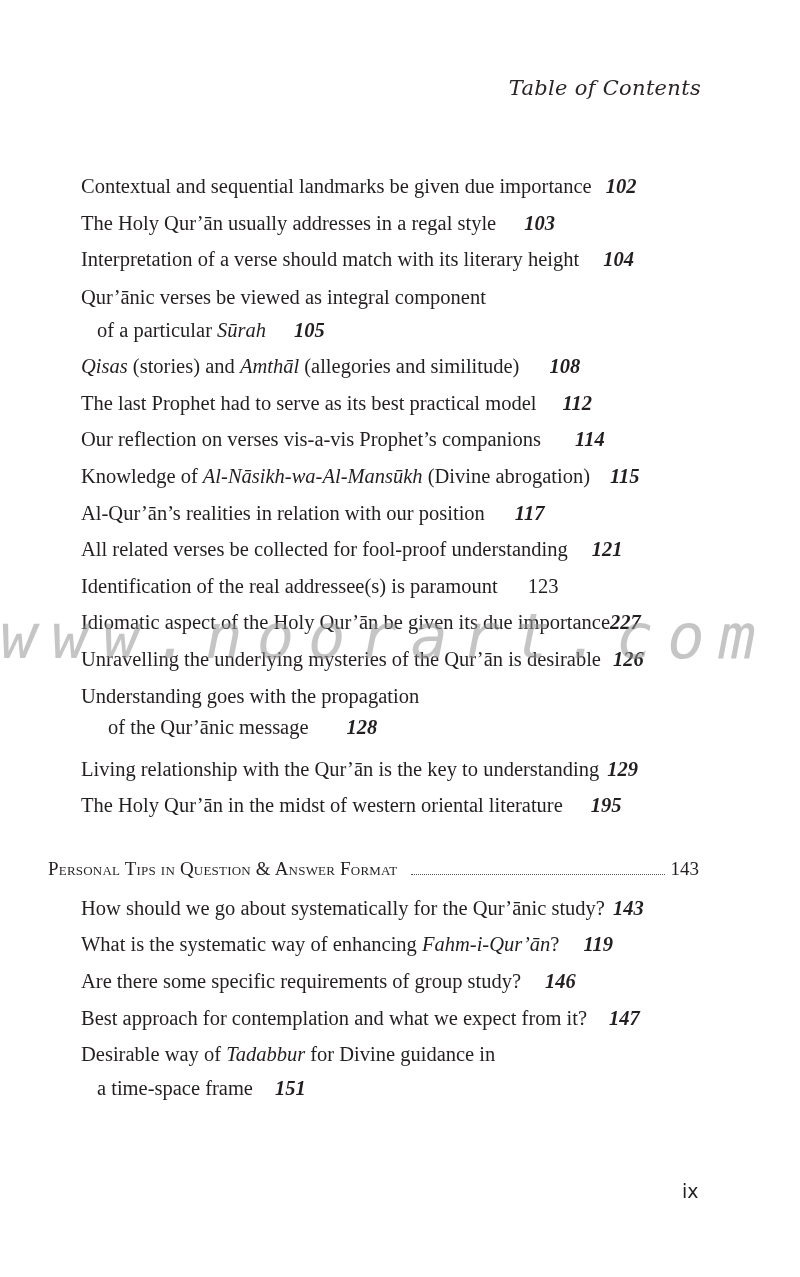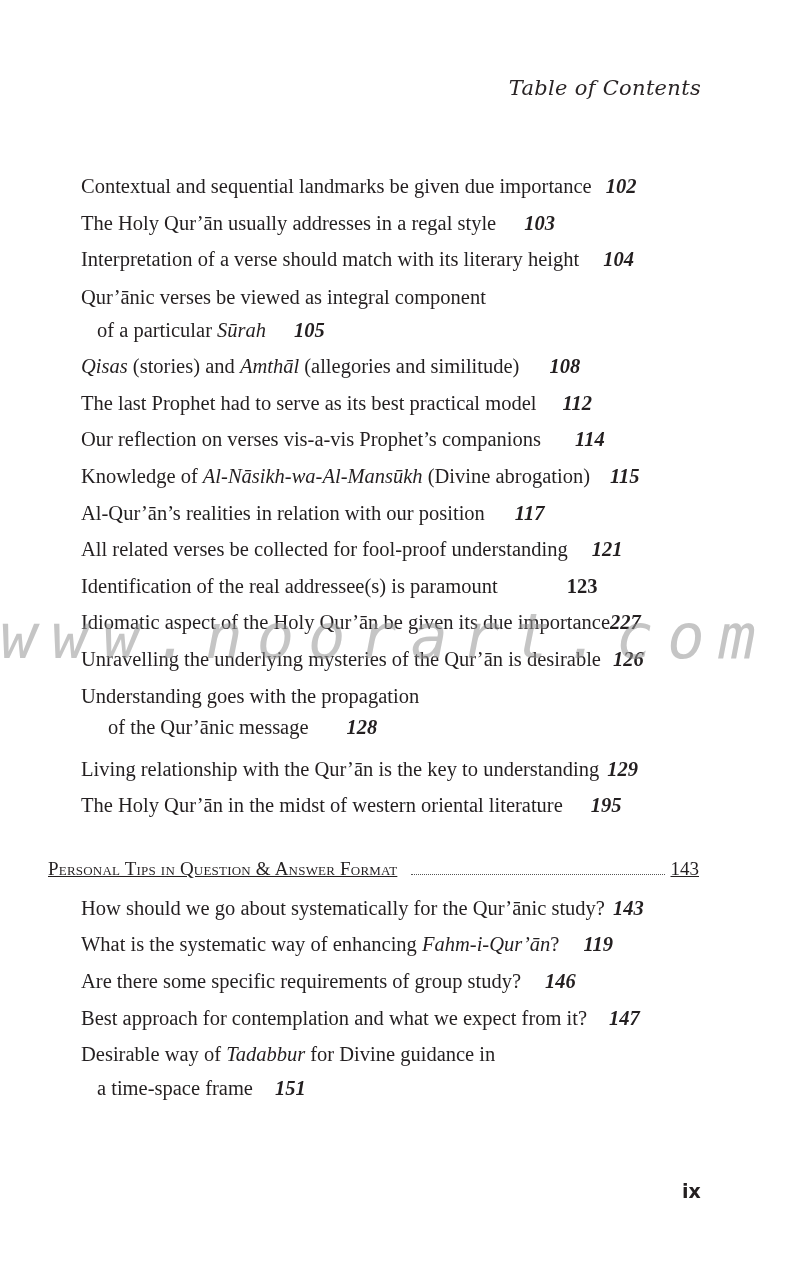--- a/index.html
+++ b/index.html
@@ -10,30 +10,30 @@
   .running-head {
     position: absolute; top: 76px; right: 99px;
     font-family: "DejaVu Serif", serif; font-style: italic; font-size: 21px; color: #2a2526; letter-spacing: 0.3px; margin-left: 11px;
   }
   .toc-line {
     position: absolute; left: 81px; font-size: 20.5px; white-space: nowrap; line-height: 24px;
   }
   .toc-line.indent { left: 97px; }
   .toc-line.indent2 { left: 108px; }
   .toc-line .pg { font-style: italic; font-weight: bold; }
-  .toc-line .pg.roman { font-style: normal; font-weight: bold; margin-left: 39px; }
+  .toc-line .pg.roman { font-style: normal; font-weight: normal; }
   .toc-line i { font-style: italic; }
   .gap { display: inline-block; }
   .section-head {
-    position: absolute; left: 48px; top: 858px; width: 651px; font-size: 19px; display: flex; align-items: baseline; white-space: nowrap; text-decoration: underline;
+    position: absolute; left: 48px; top: 858px; width: 651px; font-size: 19px; display: flex; align-items: baseline; white-space: nowrap;
   }
   .section-head .sc { font-variant: small-caps; letter-spacing: 0.2px; }
   .section-head .dots { flex: 1; border-bottom: 1.5px dotted #555; margin: 0 6px 4px 14px; }
   .folio {
-    position: absolute; top: 1180px; left: 682px; font-family: "DejaVu Sans", sans-serif; font-size: 19px; font-weight: bold; color: #231f20;
+    position: absolute; top: 1180px; left: 682px; font-family: "DejaVu Sans", sans-serif; font-size: 19px; font-weight: normal; color: #231f20;
   }
   .watermark {
     position: absolute; top: 600px; left: 0; font-family: "DejaVu Sans Mono", monospace; font-size: 62px;
     color: rgba(150,150,150,0.55); letter-spacing: 14px; white-space: nowrap; pointer-events: none; font-style: italic;
   }
 </style>
 </head>
 <body>
 
 <div class="running-head">Table of Contents</div>

